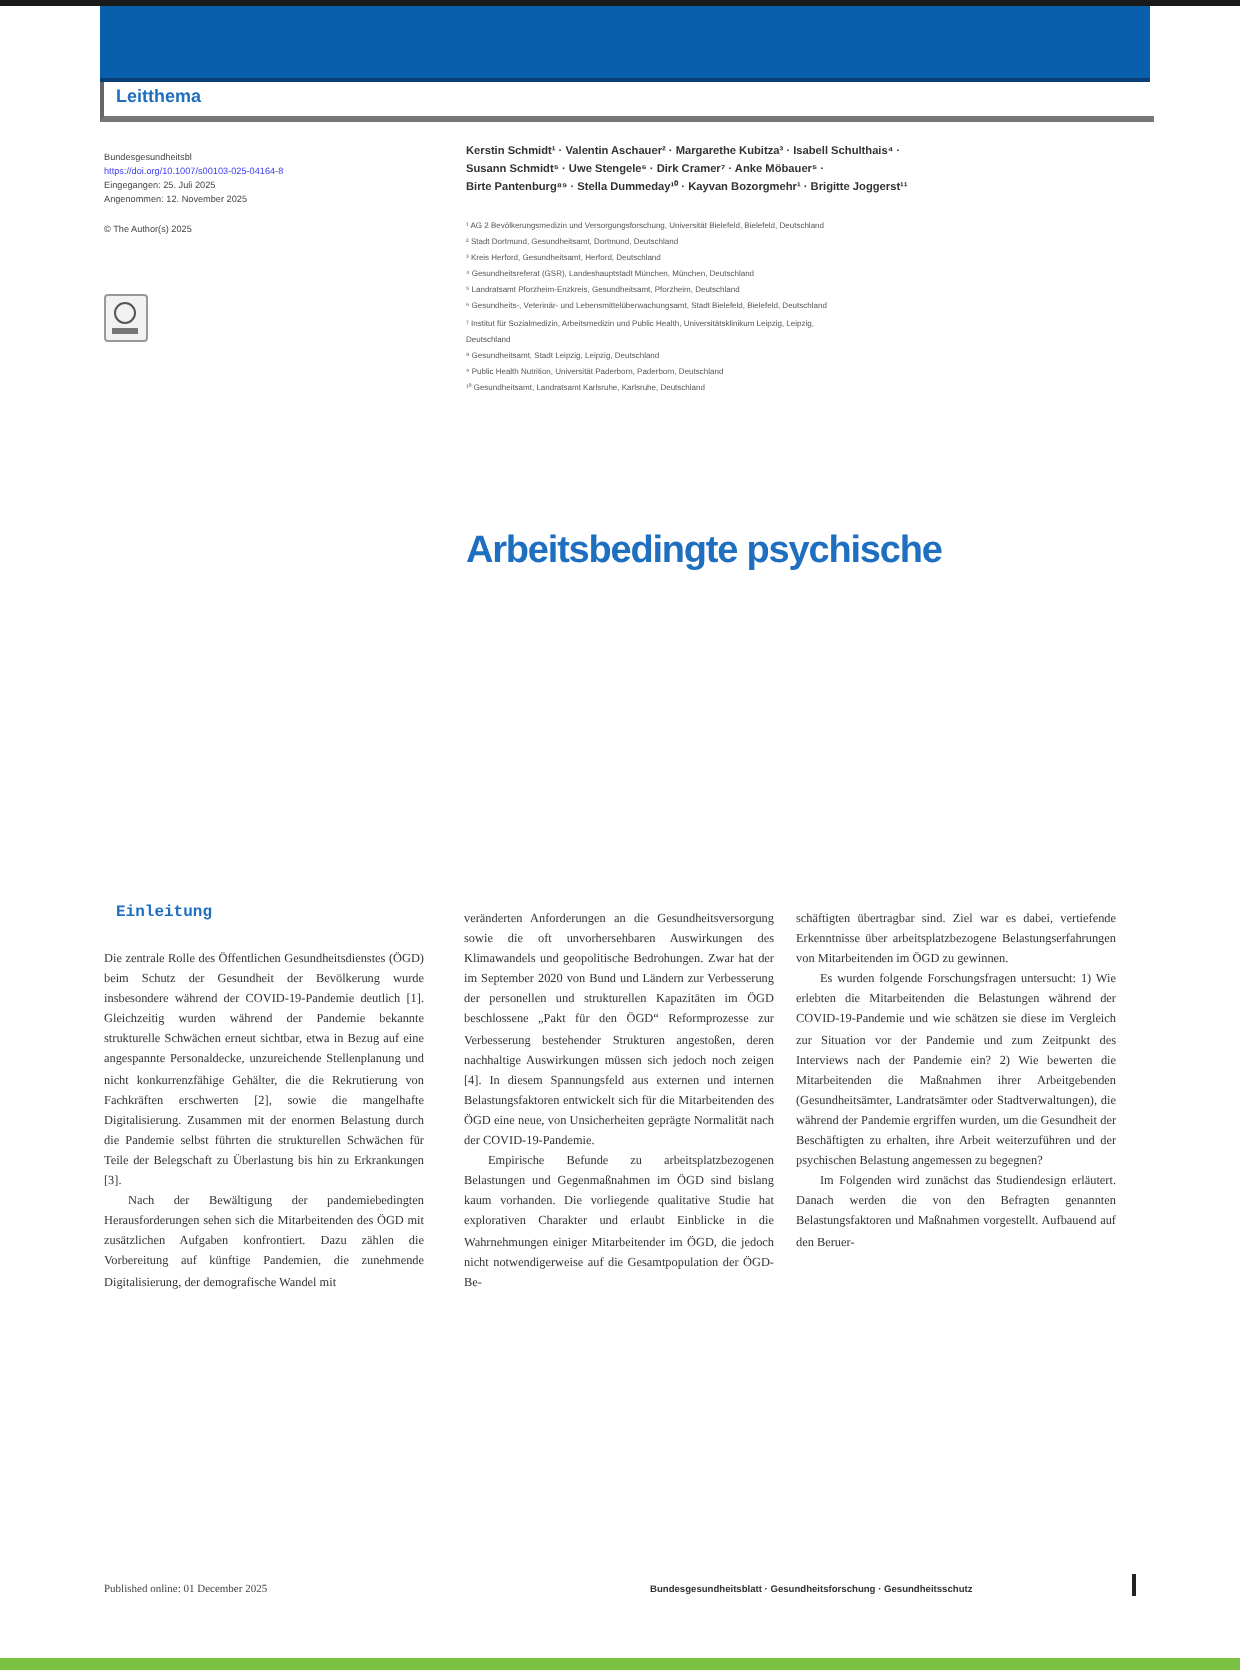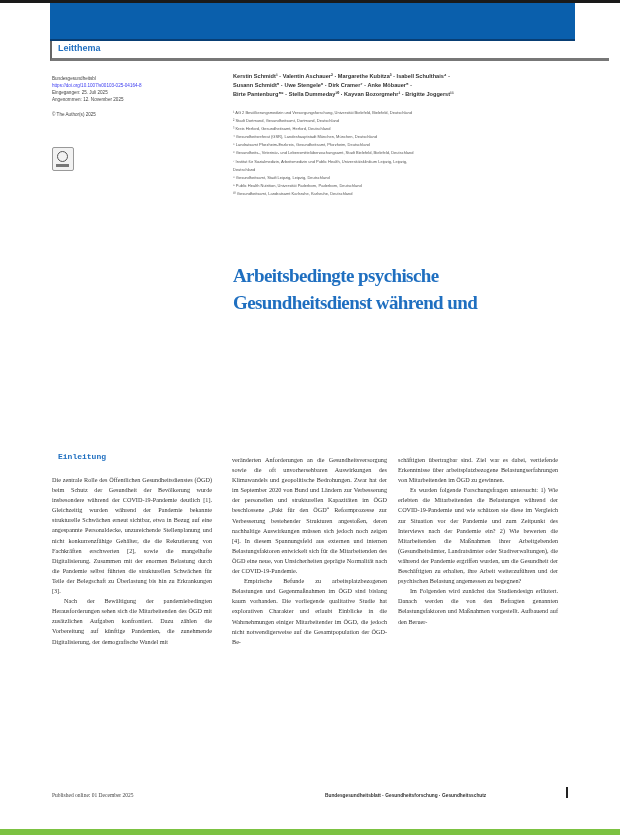--- a/index.html
+++ b/index.html
@@ -2,37 +2,37 @@
 <html><head>
 <meta charset="utf-8">
 <style>
   html, body { margin:0; padding:0; }
   body { width:620px; height:835px; background:#ffffff; position:relative; overflow:hidden;
          font-family:"Liberation Serif", serif; color:#222; }
   .topstrip { position:absolute; left:0; top:0; width:620px; height:3px; background:#1a1a1a; }
   .bluebar { position:absolute; left:50px; top:3px; width:525px; height:36px; background:#0a5fac;
              border-bottom:2px solid #083e74; }
   .leitbar { position:absolute; left:50px; top:41px; width:525px; height:17px; border-left:2px solid #666;
-             border-bottom:3px solid #777; background:#fff;padding-left:32px; }
+             border-bottom:3px solid #777; background:#fff; }
   .leitbar span { position:absolute; left:6px; top:2px; font-family:"Liberation Sans", sans-serif;
                   font-size:9px; font-weight:bold; color:#1f6fc0; }
   .meta { position:absolute; left:52px; top:75px; width:180px; font-family:"Liberation Sans", sans-serif;
           font-size:4.6px; line-height:7px; color:#444; }
   .meta .doi { color:#3a3af0; }
   .meta .copy { margin-top:8px; }
   .oa-icon { position:absolute; left:52px; top:147px; width:20px; height:22px; border:1px solid #999;
              border-radius:2px; background:#f2f2f2; }
   .oa-icon::before { content:""; position:absolute; left:4px; top:3px; width:11px; height:11px;
                      border-radius:50%; border:1.5px solid #555; box-sizing:border-box; }
   .oa-icon::after { content:""; position:absolute; left:3px; top:16px; width:13px; height:3px; background:#777; }
   .authors { position:absolute; left:233px; top:72px; width:380px; font-family:"Liberation Sans", sans-serif;
              font-size:5.6px; font-weight:bold; line-height:9px; color:#333; }
   .affils { position:absolute; left:233px; top:109px; width:370px; font-family:"Liberation Sans", sans-serif;
             font-size:4px; line-height:8.1px; color:#555; }
-  .title { position:absolute; left:233px; top:262px; width:380px; font-family:Liberation Serif, serif;
+  .title { position:absolute; left:233px; top:262px; width:380px; font-family:Liberation Sans, sans-serif;
            font-size:19px; line-height:27px; font-weight:bold; color:#1f6fc0; letter-spacing:-0.6px; }
   .section-h { position:absolute; left:58px; top:452px; font-family:Liberation Mono, monospace;
                font-size:8px; font-weight:bold; color:#1f6fc0; }
   .col { position:absolute; font-size:6.2px; line-height:10.1px; text-align:justify; color:#333;
          hyphens:auto; }
   .col p { margin:0; }
   .col p.ind { text-indent:12px; }
   .col1 { left:52px; top:475px; width:160px; }
   .col2 { left:232px; top:455px; width:155px; }
   .col3 { left:398px; top:455px; width:160px; }
@@ -75,21 +75,20 @@
   <div>⁶ Gesundheits-, Veterinär- und Lebensmittelüberwachungsamt, Stadt Bielefeld, Bielefeld, Deutschland</div>
   <div>⁷ Institut für Sozialmedizin, Arbeitsmedizin und Public Health, Universitätsklinikum Leipzig, Leipzig,</div>
   <div>Deutschland</div>
   <div>⁸ Gesundheitsamt, Stadt Leipzig, Leipzig, Deutschland</div>
   <div>⁹ Public Health Nutrition, Universität Paderborn, Paderborn, Deutschland</div>
   <div>¹⁰ Gesundheitsamt, Landratsamt Karlsruhe, Karlsruhe, Deutschland</div>
 </div>
 
 <div class="title">
   <div>Arbeitsbedingte psychische</div>
-  <div>Gesundheitsdienst während und</div>
 </div>
 
 <div class="section-h">Einleitung</div>
 
 <div class="col col1">
   <p>Die zentrale Rolle des Öffentlichen Gesundheitsdienstes (ÖGD) beim Schutz der Gesundheit der Bevölkerung wurde insbesondere während der COVID-19-Pandemie deutlich [1]. Gleichzeitig wurden während der Pandemie bekannte strukturelle Schwächen erneut sichtbar, etwa in Bezug auf eine angespannte Personaldecke, unzureichende Stellenplanung und nicht konkurrenzfähige Gehälter, die die Rekrutierung von Fachkräften erschwerten [2], sowie die mangelhafte Digitalisierung. Zusammen mit der enormen Belastung durch die Pandemie selbst führten die strukturellen Schwächen für Teile der Belegschaft zu Überlastung bis hin zu Erkrankungen [3].</p>
   <p class="ind">Nach der Bewältigung der pandemiebedingten Herausforderungen sehen sich die Mitarbeitenden des ÖGD mit zusätzlichen Aufgaben konfrontiert. Dazu zählen die Vorbereitung auf künftige Pandemien, die zunehmende Digitalisierung, der demografische Wandel mit</p>
 </div>
 
 <div class="col col2">

